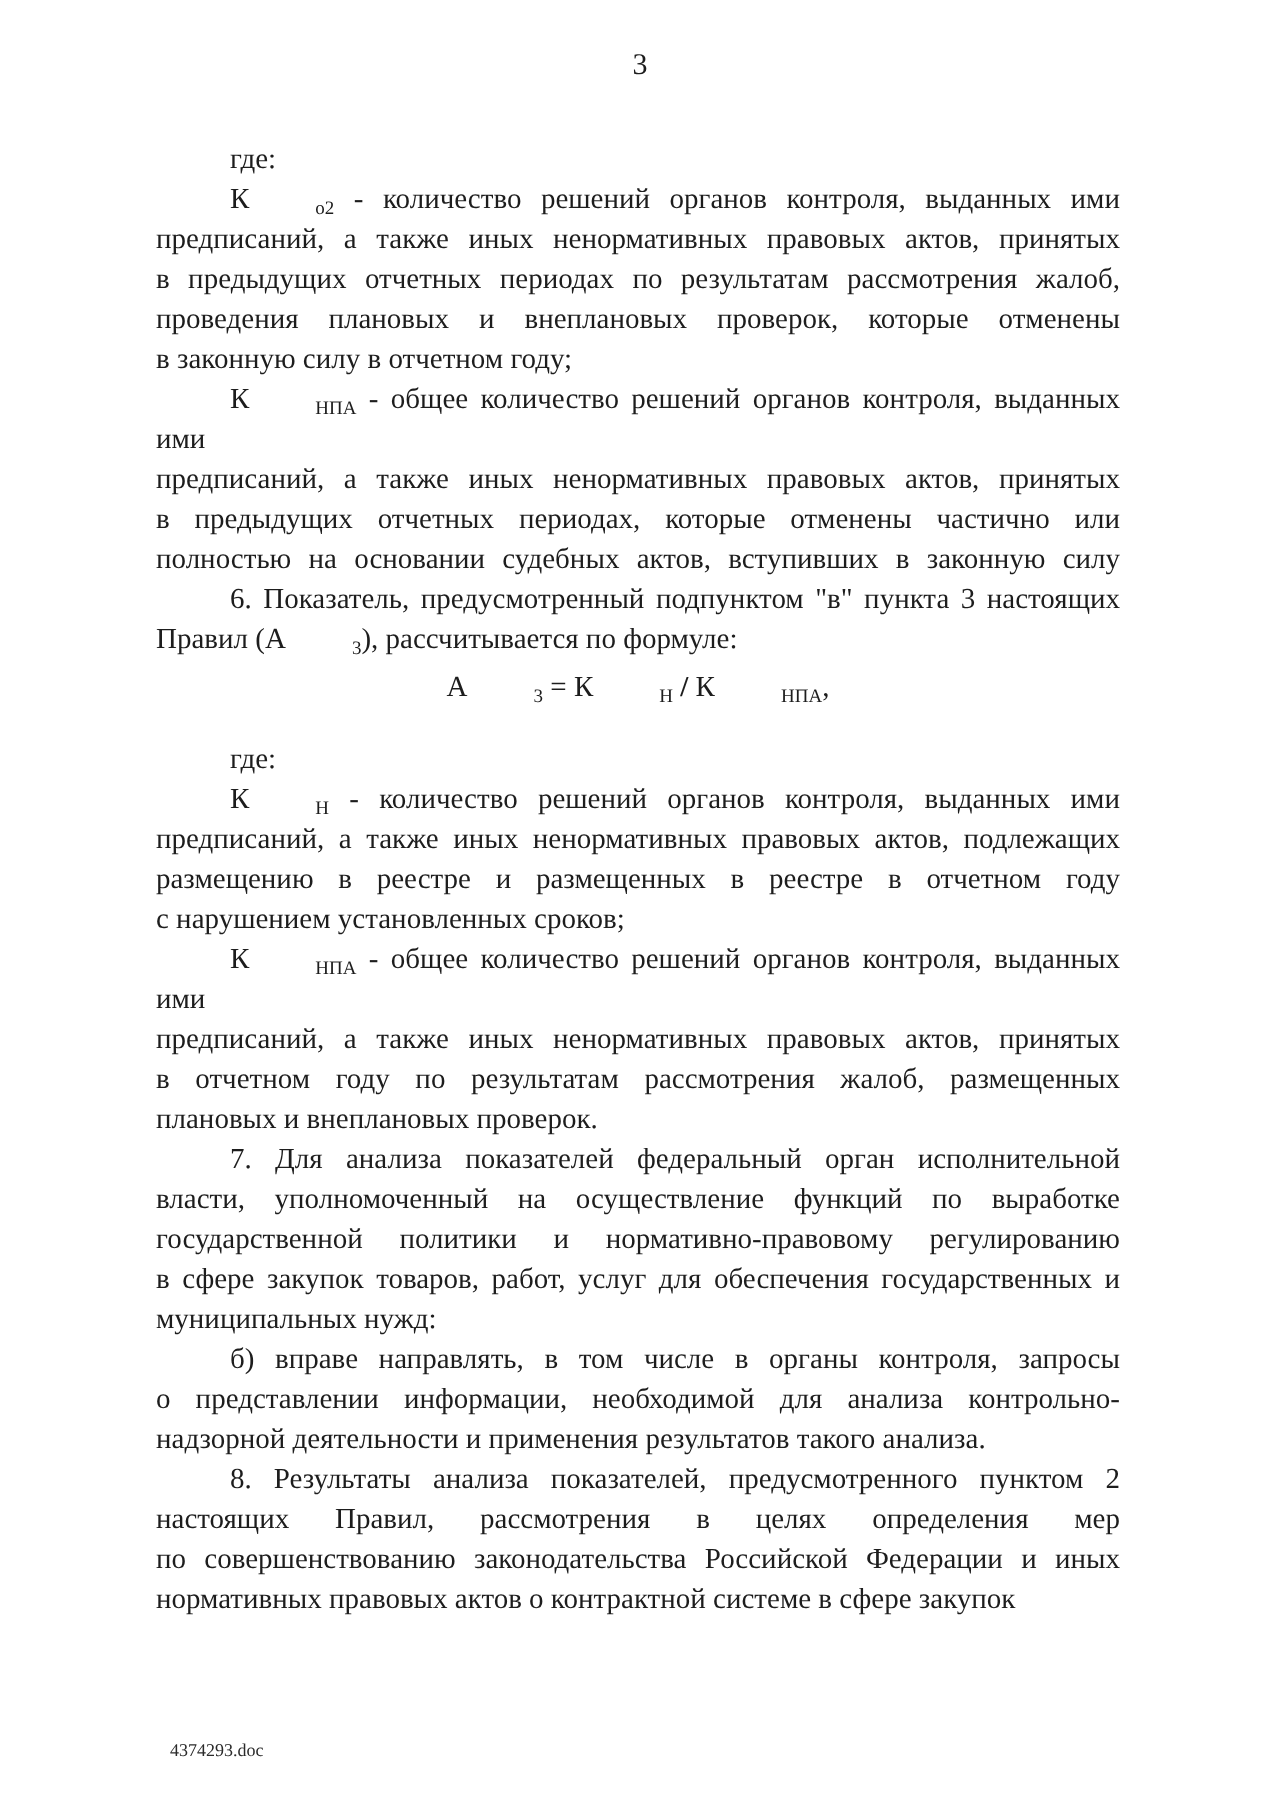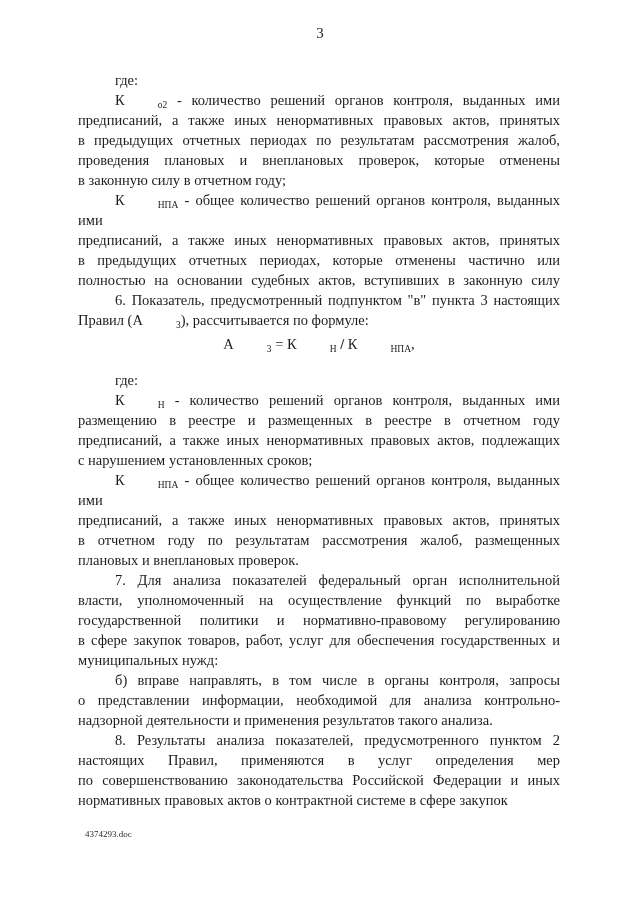--- a/index.html
+++ b/index.html
@@ -51,21 +51,21 @@
     line-height: 0;
     vertical-align: -3px;
     margin-left: 33px;
   }
   .line .b {
     font-weight: bold;
   }
   .footer {
     position: absolute;
     left: 85px;
-    top: 829px;
+    top: 870px;
     font-size: 9px;
     line-height: 10px;
     color: #2a2a2a;
   }
 </style>
 </head>
 <body>
 
 <div class="page" style="background: rgb(255, 255, 255); color: rgb(29, 29, 29);">
   <div class="page-number">3</div>
@@ -79,35 +79,35 @@
       <div class="line"><span>в законную силу в отчетном году;</span></div>
       <div class="line indent stretch"><span>К</span><sub>НПА</sub><span> - общее количество решений органов контроля, выданных ими</span></div>
       <div class="line stretch"><span>предписаний, а также иных ненормативных правовых актов, принятых</span></div>
       <div class="line stretch"><span>в предыдущих отчетных периодах, которые отменены частично или</span></div>
       <div class="line stretch"><span>полностью на основании судебных актов, вступивших в законную силу</span></div>
       <div class="line indent stretch"><span>6. Показатель, предусмотренный подпунктом "в" пункта 3 настоящих</span></div>
       <div class="line"><span>Правил (А</span><sub>3</sub><span>), рассчитывается по формуле:</span></div>
       <div class="line formula"><span>А</span><sub>3</sub><span> = К</span><sub>Н</sub><span> </span><span class="b">/</span><span> К</span><sub>НПА</sub><span>,</span></div>
       <div class="line indent"><span>где:</span></div>
       <div class="line indent stretch"><span>К</span><sub>Н</sub><span> - количество решений органов контроля, выданных ими</span></div>
+      <div class="line stretch"><span>предписаний, а также иных ненормативных правовых актов, подлежащих</span></div>
       <div class="line stretch"><span>размещению в реестре и размещенных в реестре в отчетном году</span></div>
-      <div class="line stretch"><span>предписаний, а также иных ненормативных правовых актов, подлежащих</span></div>
       <div class="line"><span>с нарушением установленных сроков;</span></div>
       <div class="line indent stretch"><span>К</span><sub>НПА</sub><span> - общее количество решений органов контроля, выданных ими</span></div>
       <div class="line stretch"><span>предписаний, а также иных ненормативных правовых актов, принятых</span></div>
       <div class="line stretch"><span>в отчетном году по результатам рассмотрения жалоб, размещенных</span></div>
       <div class="line"><span>плановых и внеплановых проверок.</span></div>
       <div class="line indent stretch"><span>7. Для анализа показателей федеральный орган исполнительной</span></div>
       <div class="line stretch"><span>власти, уполномоченный на осуществление функций по выработке</span></div>
       <div class="line stretch"><span>государственной политики и нормативно-правовому регулированию</span></div>
       <div class="line stretch"><span>в сфере закупок товаров, работ, услуг для обеспечения государственных и</span></div>
       <div class="line"><span>муниципальных нужд:</span></div>
       <div class="line indent stretch"><span>б) вправе направлять, в том числе в органы контроля, запросы</span></div>
       <div class="line stretch"><span>о представлении информации, необходимой для анализа контрольно-</span></div>
       <div class="line"><span>надзорной деятельности и применения результатов такого анализа.</span></div>
       <div class="line indent stretch"><span>8. Результаты анализа показателей, предусмотренного пунктом 2</span></div>
-      <div class="line stretch"><span>настоящих Правил, применяются в услуг определения мер</span></div>
+      <div class="line stretch"><span>настоящих Правил, рассмотрения в целях определения мер</span></div>
       <div class="line stretch"><span>по совершенствованию законодательства Российской Федерации и иных</span></div>
       <div class="line"><span>нормативных правовых актов о контрактной системе в сфере закупок</span></div>
     </div>
 
   <div class="footer">4374293.doc</div>
 </div>
 
 </body></html>

